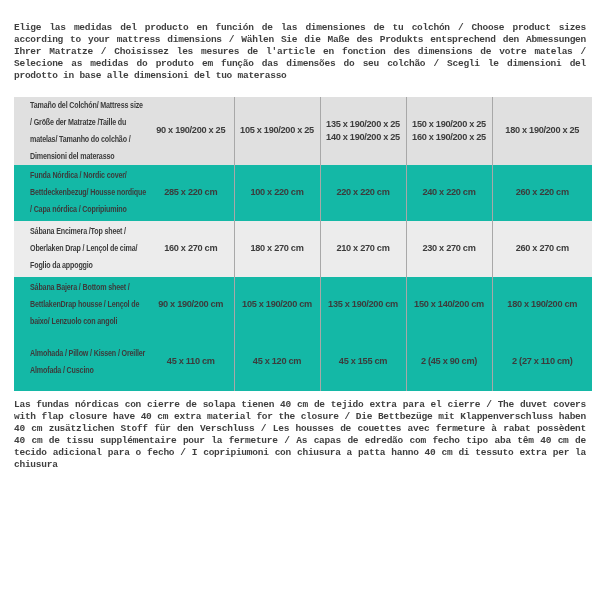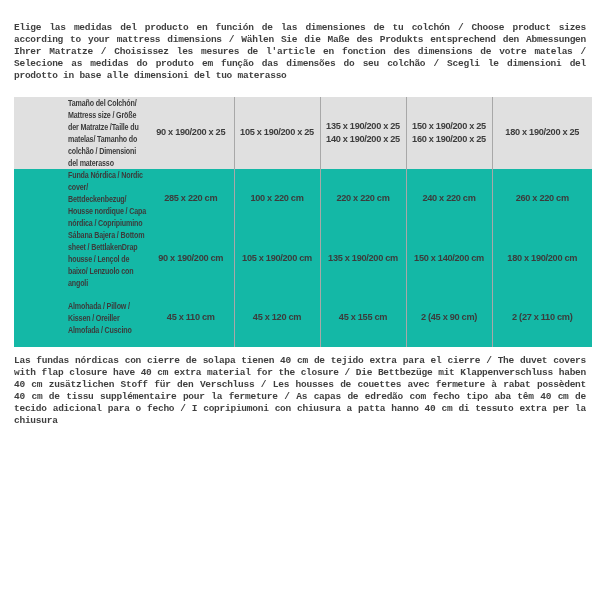--- a/index.html
+++ b/index.html
@@ -26,22 +26,22 @@
   col.c-d5{width:100px;}
   tr{vertical-align:middle;}
   tr.hdr{background:#e0e0e0;height:64px;}
   tr.gray{background:#ececec;}
   tr.white{background:#14b8a6;}
   tr.h56{height:56px;}
   tr.h58{height:58px;}
   tr.h60{height:60px;}
   td{padding:0;overflow:hidden;}
   td.label{
-    text-align:left;font-weight:bold;font-size:8.8px;line-height:12px;
-    padding-left:54px;padding-right:2px;letter-spacing:-0.2px;
+    text-align:left;font-weight:bold;font-size:8.8px;line-height:17px;
+    padding-left:16px;padding-right:2px;letter-spacing:-0.2px;
   }
   td.label .inner{
     display:block;width:124%;
     transform:scaleX(0.81);transform-origin:0 50%;
   }
   td.val{
     text-align:center;font-weight:bold;font-size:9.2px;line-height:13px;
     letter-spacing:-0.3px;white-space:pre-line;
   }
   td.val + td.val{border-left:1px solid #a8a8a8;}
@@ -81,20 +81,30 @@
       <td class="label">
             <span class="inner">Funda Nórdica /  Nordic cover/ Bettdeckenbezug/ Housse nordique  / Capa nórdica / Copripiumino</span>
           </td>
       <td class="val">285 x 220 cm</td>
       <td class="val">100 x 220 cm</td>
       <td class="val">220 x 220 cm</td>
       <td class="val">240 x 220 cm</td>
       <td class="val">260 x 220 cm</td>
     </tr>
 
+    <tr class="gray h56">
+      <td class="label">
+            <span class="inner">Sábana Encimera /Top sheet / Oberlaken Drap / Lençol de cima/ Foglio da appoggio</span>
+          </td>
+      <td class="val">160 x 270 cm</td>
+      <td class="val">180 x 270 cm</td>
+      <td class="val">210 x 270 cm</td>
+      <td class="val">230 x 270 cm</td>
+      <td class="val">260 x 270 cm</td>
+    </tr>
 
     <tr class="white h56">
       <td class="label">
             <span class="inner">Sábana Bajera / Bottom sheet / BettlakenDrap housse / Lençol de baixo/ Lenzuolo con angoli</span>
           </td>
       <td class="val">90 x 190/200 cm</td>
       <td class="val">105 x 190/200 cm</td>
       <td class="val">135 x 190/200 cm</td>
       <td class="val">150 x 140/200 cm</td>
       <td class="val">180 x 190/200 cm</td>

